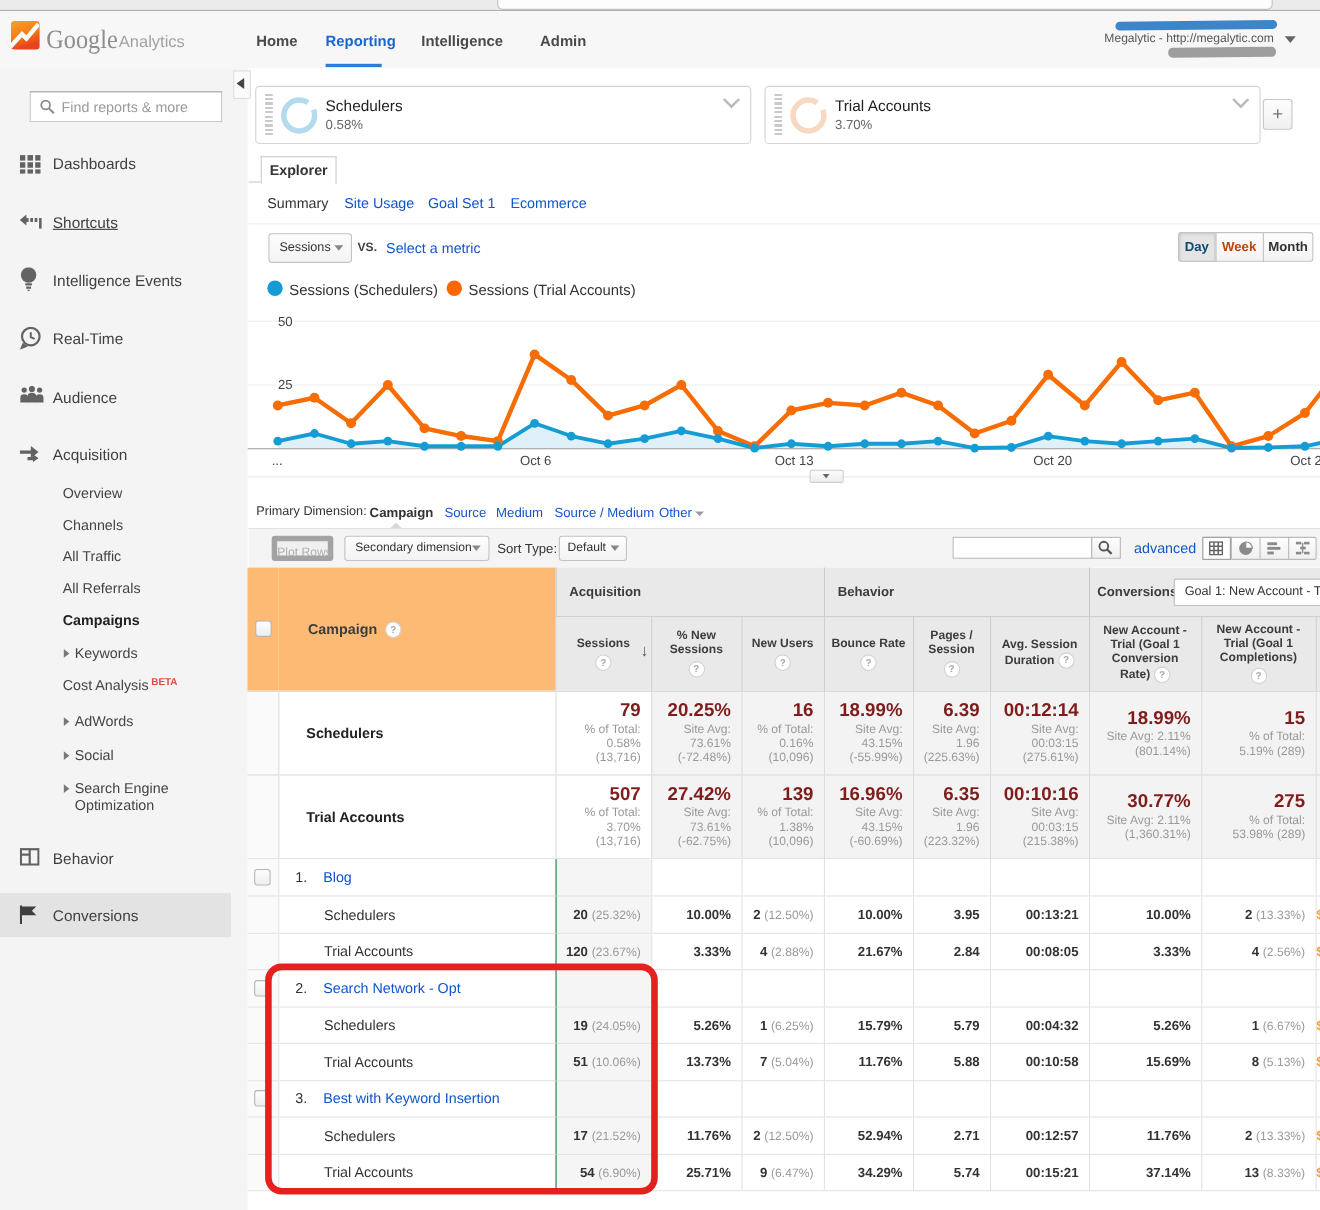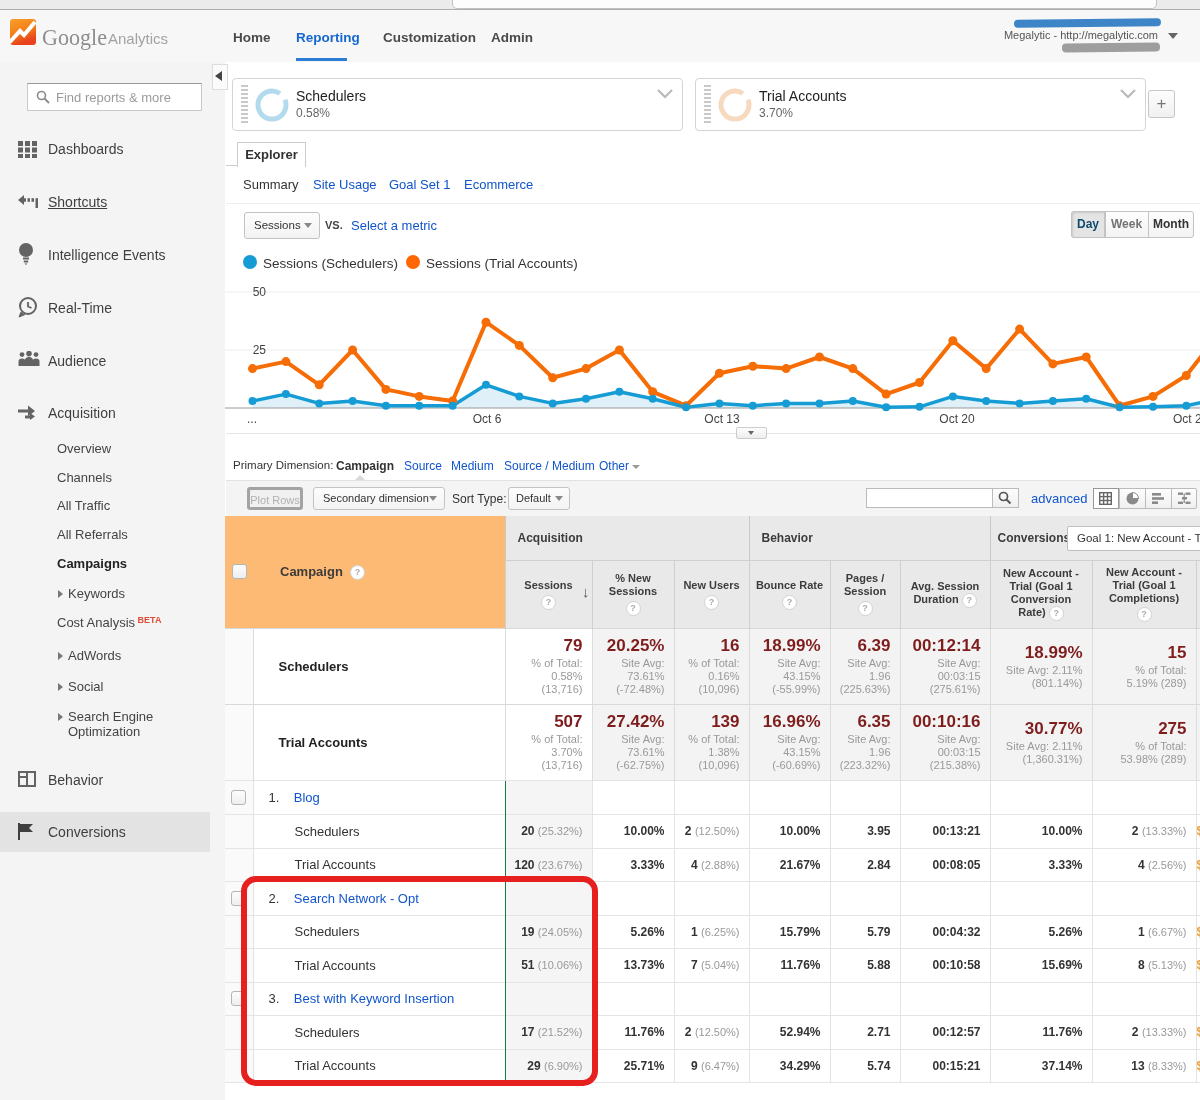--- a/index.html
+++ b/index.html
@@ -17,21 +17,21 @@
 <div class="abs" id="logo" style="left:10px;top:19px;width:26px;height:26px;border-radius:3px;background:linear-gradient(160deg,#f8a02c 0%,#f57f17 45%,#e8431d 80%);overflow:hidden;">
   <svg width="26" height="26" viewBox="0 0 26 26">
       <path d="M-1,24 L10,12 L14,16 L25,3" stroke="#fff" stroke-width="4" fill="none"></path>
     </svg>
 </div>
 <div class="abs" style="left:42px;top:24px;font-family:'Liberation Serif',serif;font-size:24px;color:#8d8d8d;transform:scaleX(0.92);transform-origin:left;">Google</div>
 <div class="abs" style="left:108px;top:30px;font-size:15px;color:#a2a2a2;">Analytics</div>
 
 <div class="abs" style="left:233px;top:30px;font-size:13.5px;font-weight:bold;color:#4a4a4a;">Home</div>
 <div class="abs" style="left:296px;top:30px;font-size:13.5px;font-weight:bold;color:#1767d1;">Reporting</div>
-<div class="abs" style="left:383px;top:30px;font-size:13.5px;font-weight:bold;color:#4a4a4a;">Customization</div>
+<div class="abs" style="left:383px;top:30px;font-size:13.5px;font-weight:bold;color:#4a4a4a;">Intelligence</div>
 <div class="abs" style="left:491px;top:30px;font-size:13.5px;font-weight:bold;color:#4a4a4a;">Admin</div>
 <div class="abs" style="left:296px;top:58px;width:51px;height:3px;background:#2a7cd4;"></div>
 
 <div class="abs" style="left:1014px;top:19px;width:147px;height:8px;background:#3d85c6;border-radius:4px;transform:rotate(-0.6deg);"></div>
 <div class="abs" style="right:42px;top:29px;font-size:11px;color:#555;">Megalytic - http://megalytic.com</div>
 <div class="abs" style="left:1168px;top:33px;width:0;height:0;border-left:5px solid transparent;border-right:5px solid transparent;border-top:6px solid #666;"></div>
 <div class="abs" style="left:1062px;top:43px;width:98px;height:9px;background:#9e9e9e;border-radius:4px;transform:rotate(-0.5deg);"></div>
 
 <div class="abs" style="left:0;top:62px;width:225px;height:1038px;background:#f4f4f4;"></div>
 <div class="abs" style="left:0;top:812px;width:210px;height:40px;background:#e3e3e3;"></div>
@@ -163,21 +163,21 @@
 
 <div class="abs" style="left:244px;top:212px;width:76px;height:27px;background:linear-gradient(#fdfdfd,#f3f3f3);border:1px solid #c3c3c3;border-radius:3px;box-sizing:border-box;font-size:11.5px;color:#333;line-height:25px;padding-left:9px;">Sessions<span style="position:absolute;right:7px;top:10px;width:0;height:0;border-left:4px solid transparent;border-right:4px solid transparent;border-top:5px solid #888;"></span></div>
 <div class="abs" style="left:325px;top:219px;font-size:11px;font-weight:bold;color:#444;">VS.</div>
 <div class="abs blue" style="left:351px;top:218px;font-size:13px;">Select a metric</div>
 
 <div class="abs" style="left:1071px;top:211px;width:123px;height:27px;background:linear-gradient(#fdfdfd,#f3f3f3);border:1px solid #c3c3c3;border-radius:3px;box-sizing:border-box;"></div>
 <div class="abs" style="left:1071px;top:211px;width:34px;height:27px;background:#e4e4e4;border:1px solid #c3c3c3;border-radius:3px 0 0 3px;box-sizing:border-box;box-shadow:inset 1px 1px 2px rgba(0,0,0,0.12);"></div>
 <div class="abs" style="left:1105px;top:211px;width:1px;height:27px;background:#c3c3c3;"></div>
 <div class="abs" style="left:1148px;top:211px;width:1px;height:27px;background:#c3c3c3;"></div>
 <div class="abs" style="left:1071px;top:217px;width:34px;text-align:center;font-size:12px;font-weight:bold;color:#0c4a6e;">Day</div>
-<div class="abs" style="left:1105px;top:217px;width:43px;text-align:center;font-size:12px;font-weight:bold;color:#737373;">Week</div>
+<div class="abs" style="left:1105px;top:217px;width:43px;text-align:center;font-size:12px;font-weight:bold;color:#c2410c;">Week</div>
 <div class="abs" style="left:1148px;top:217px;width:46px;text-align:center;font-size:12px;font-weight:bold;color:#333;">Month</div>
 
 <div class="abs" style="left:243px;top:255px;width:14px;height:14px;border-radius:50%;background:#169cd5;"></div>
 <div class="abs" style="left:263px;top:256px;font-size:13.5px;color:#333;">Sessions (Schedulers)</div>
 <div class="abs" style="left:406px;top:255px;width:14px;height:14px;border-radius:50%;background:#f60;"></div>
 <div class="abs" style="left:426px;top:256px;font-size:13.5px;color:#333;">Sessions (Trial Accounts)</div>
 
 <svg class="abs" style="left:225px;top:278px;" width="975" height="162" viewBox="0 0 975 162">
   <line x1="0" y1="14" x2="975" y2="14" stroke="#ededed" stroke-width="1"></line>
   <line x1="0" y1="72" x2="975" y2="72" stroke="#ededed" stroke-width="1"></line>
@@ -262,21 +262,21 @@
 <div class="abs" style="left:233px;top:459px;font-size:11.5px;color:#333;">Primary Dimension:</div>
 <div class="abs" style="left:336px;top:459px;font-size:12px;font-weight:bold;color:#333;">Campaign</div>
 <div class="abs blue" style="left:404px;top:459px;font-size:12px;">Source</div>
 <div class="abs blue" style="left:451px;top:459px;font-size:12px;">Medium</div>
 <div class="abs blue" style="left:504px;top:459px;font-size:12px;">Source / Medium</div>
 <div class="abs blue" style="left:599px;top:459px;font-size:12px;">Other</div>
 <div class="abs" style="left:632px;top:465px;width:0;height:0;border-left:4px solid transparent;border-right:4px solid transparent;border-top:4px solid #9a9a9a;"></div>
 <div class="abs" style="left:355px;top:475px;width:0;height:0;border-left:5px solid transparent;border-right:5px solid transparent;border-bottom:5px solid #d9d9d9;"></div>
 
 <div class="abs" style="left:226px;top:480px;width:974px;height:36px;background:#f4f4f4;border-top:1px solid #e2e2e2;box-sizing:border-box;"></div>
-<div class="abs" style="left:247px;top:487px;width:56px;height:23px;background:#f0f0f0;border:3px solid #a3a3a3;border-radius:3px;box-sizing:border-box;font-size:11px;color:#b0b0b0;text-align:center;line-height:21px;white-space:nowrap;">Plot Rows</div>
+<div class="abs" style="left:247px;top:487px;width:56px;height:23px;background:#f0f0f0;border:5px solid #a3a3a3;border-radius:3px;box-sizing:border-box;font-size:11px;color:#b0b0b0;text-align:center;line-height:21px;white-space:nowrap;">Plot Rows</div>
 <div class="abs" style="left:313px;top:487px;width:132px;height:23px;background:linear-gradient(#fdfdfd,#f3f3f3);border:1px solid #c3c3c3;border-radius:3px;box-sizing:border-box;font-size:11px;color:#333;line-height:21px;padding-left:9px;">Secondary dimension<span style="position:absolute;right:7px;top:8px;width:0;height:0;border-left:4px solid transparent;border-right:4px solid transparent;border-top:5px solid #888;"></span></div>
 <div class="abs" style="left:452px;top:492px;font-size:12px;color:#333;">Sort Type:</div>
 <div class="abs" style="left:508px;top:487px;width:62px;height:23px;background:linear-gradient(#fdfdfd,#f3f3f3);border:1px solid #c3c3c3;border-radius:3px;box-sizing:border-box;font-size:11px;color:#333;line-height:21px;padding-left:7px;">Default<span style="position:absolute;right:6px;top:8px;width:0;height:0;border-left:4px solid transparent;border-right:4px solid transparent;border-top:5px solid #888;"></span></div>
 
 <div class="abs" style="left:866px;top:488px;width:127px;height:20px;background:#fff;border:1px solid #bbb;box-sizing:border-box;"></div>
 <div class="abs" style="left:992px;top:488px;width:27px;height:20px;background:linear-gradient(#fdfdfd,#f0f0f0);border:1px solid #bbb;box-sizing:border-box;"></div>
 <svg class="abs" style="left:998px;top:491px;" width="14" height="14" viewBox="0 0 14 14">
     <circle cx="5.5" cy="5.5" r="4" fill="none" stroke="#555" stroke-width="1.7"></circle>
     <line x1="8.5" y1="8.5" x2="12.5" y2="12.5" stroke="#555" stroke-width="2"></line>
   </svg>
@@ -551,21 +551,21 @@
   <td class="bm"><span class="val">52.94%</span></td>
   <td class="bm"><span class="val">2.71</span></td>
   <td class="bm"><span class="val">00:12:57</span></td>
   <td class="bm"><span class="val">11.76%</span></td>
   <td class="bm"><span class="val">2</span> <span class="pct">(13.33%)</span></td>
   <td class="sliv">$</td>
 </tr>
 <tr class="bt" style="height:33px;border-bottom:1px solid #e4e4e4;">
   <td class="cb"></td>
   <td class="bc">Trial Accounts</td>
-  <td class="bs"><span class="val">29</span> <span class="pct">(6.90%)</span></td>
+  <td class="bs"><span class="val">54</span> <span class="pct">(6.90%)</span></td>
   <td class="bm"><span class="val">25.71%</span></td>
   <td class="bm"><span class="val">9</span> <span class="pct">(6.47%)</span></td>
   <td class="bm"><span class="val">34.29%</span></td>
   <td class="bm"><span class="val">5.74</span></td>
   <td class="bm"><span class="val">00:15:21</span></td>
   <td class="bm"><span class="val">37.14%</span></td>
   <td class="bm"><span class="val">13</span> <span class="pct">(8.33%)</span></td>
   <td class="sliv">$</td>
 </tr>
 </tbody>

